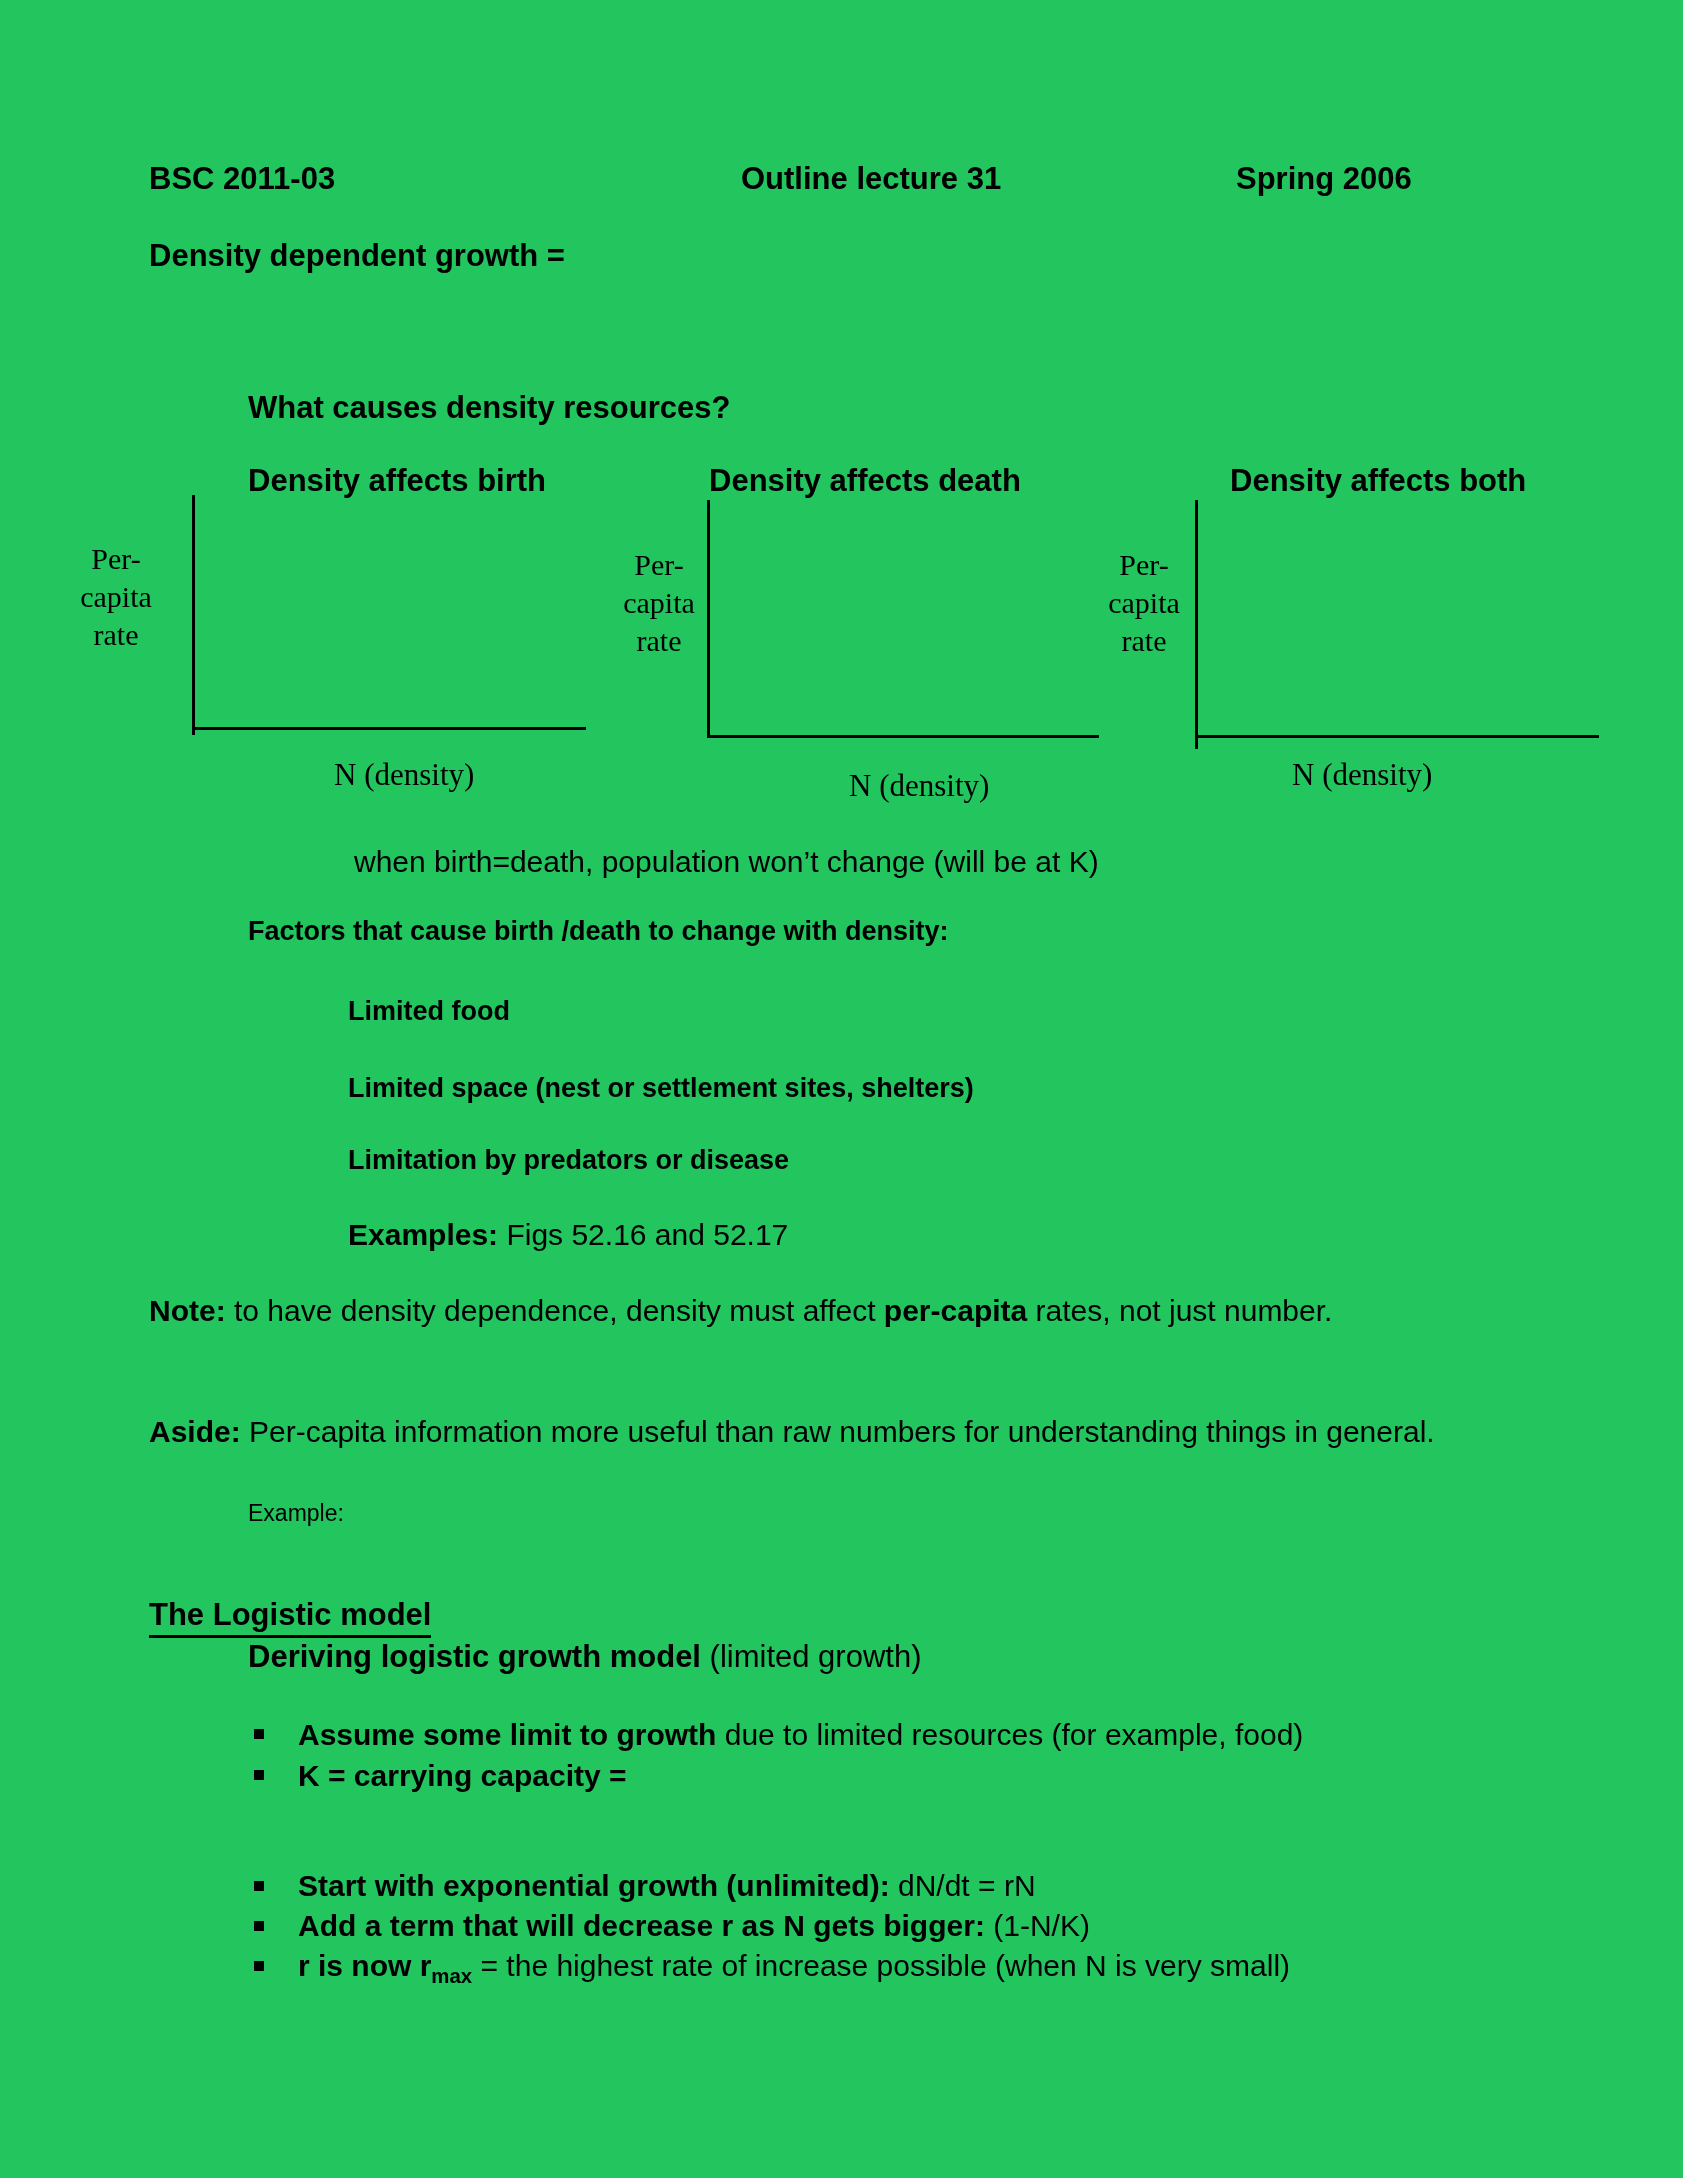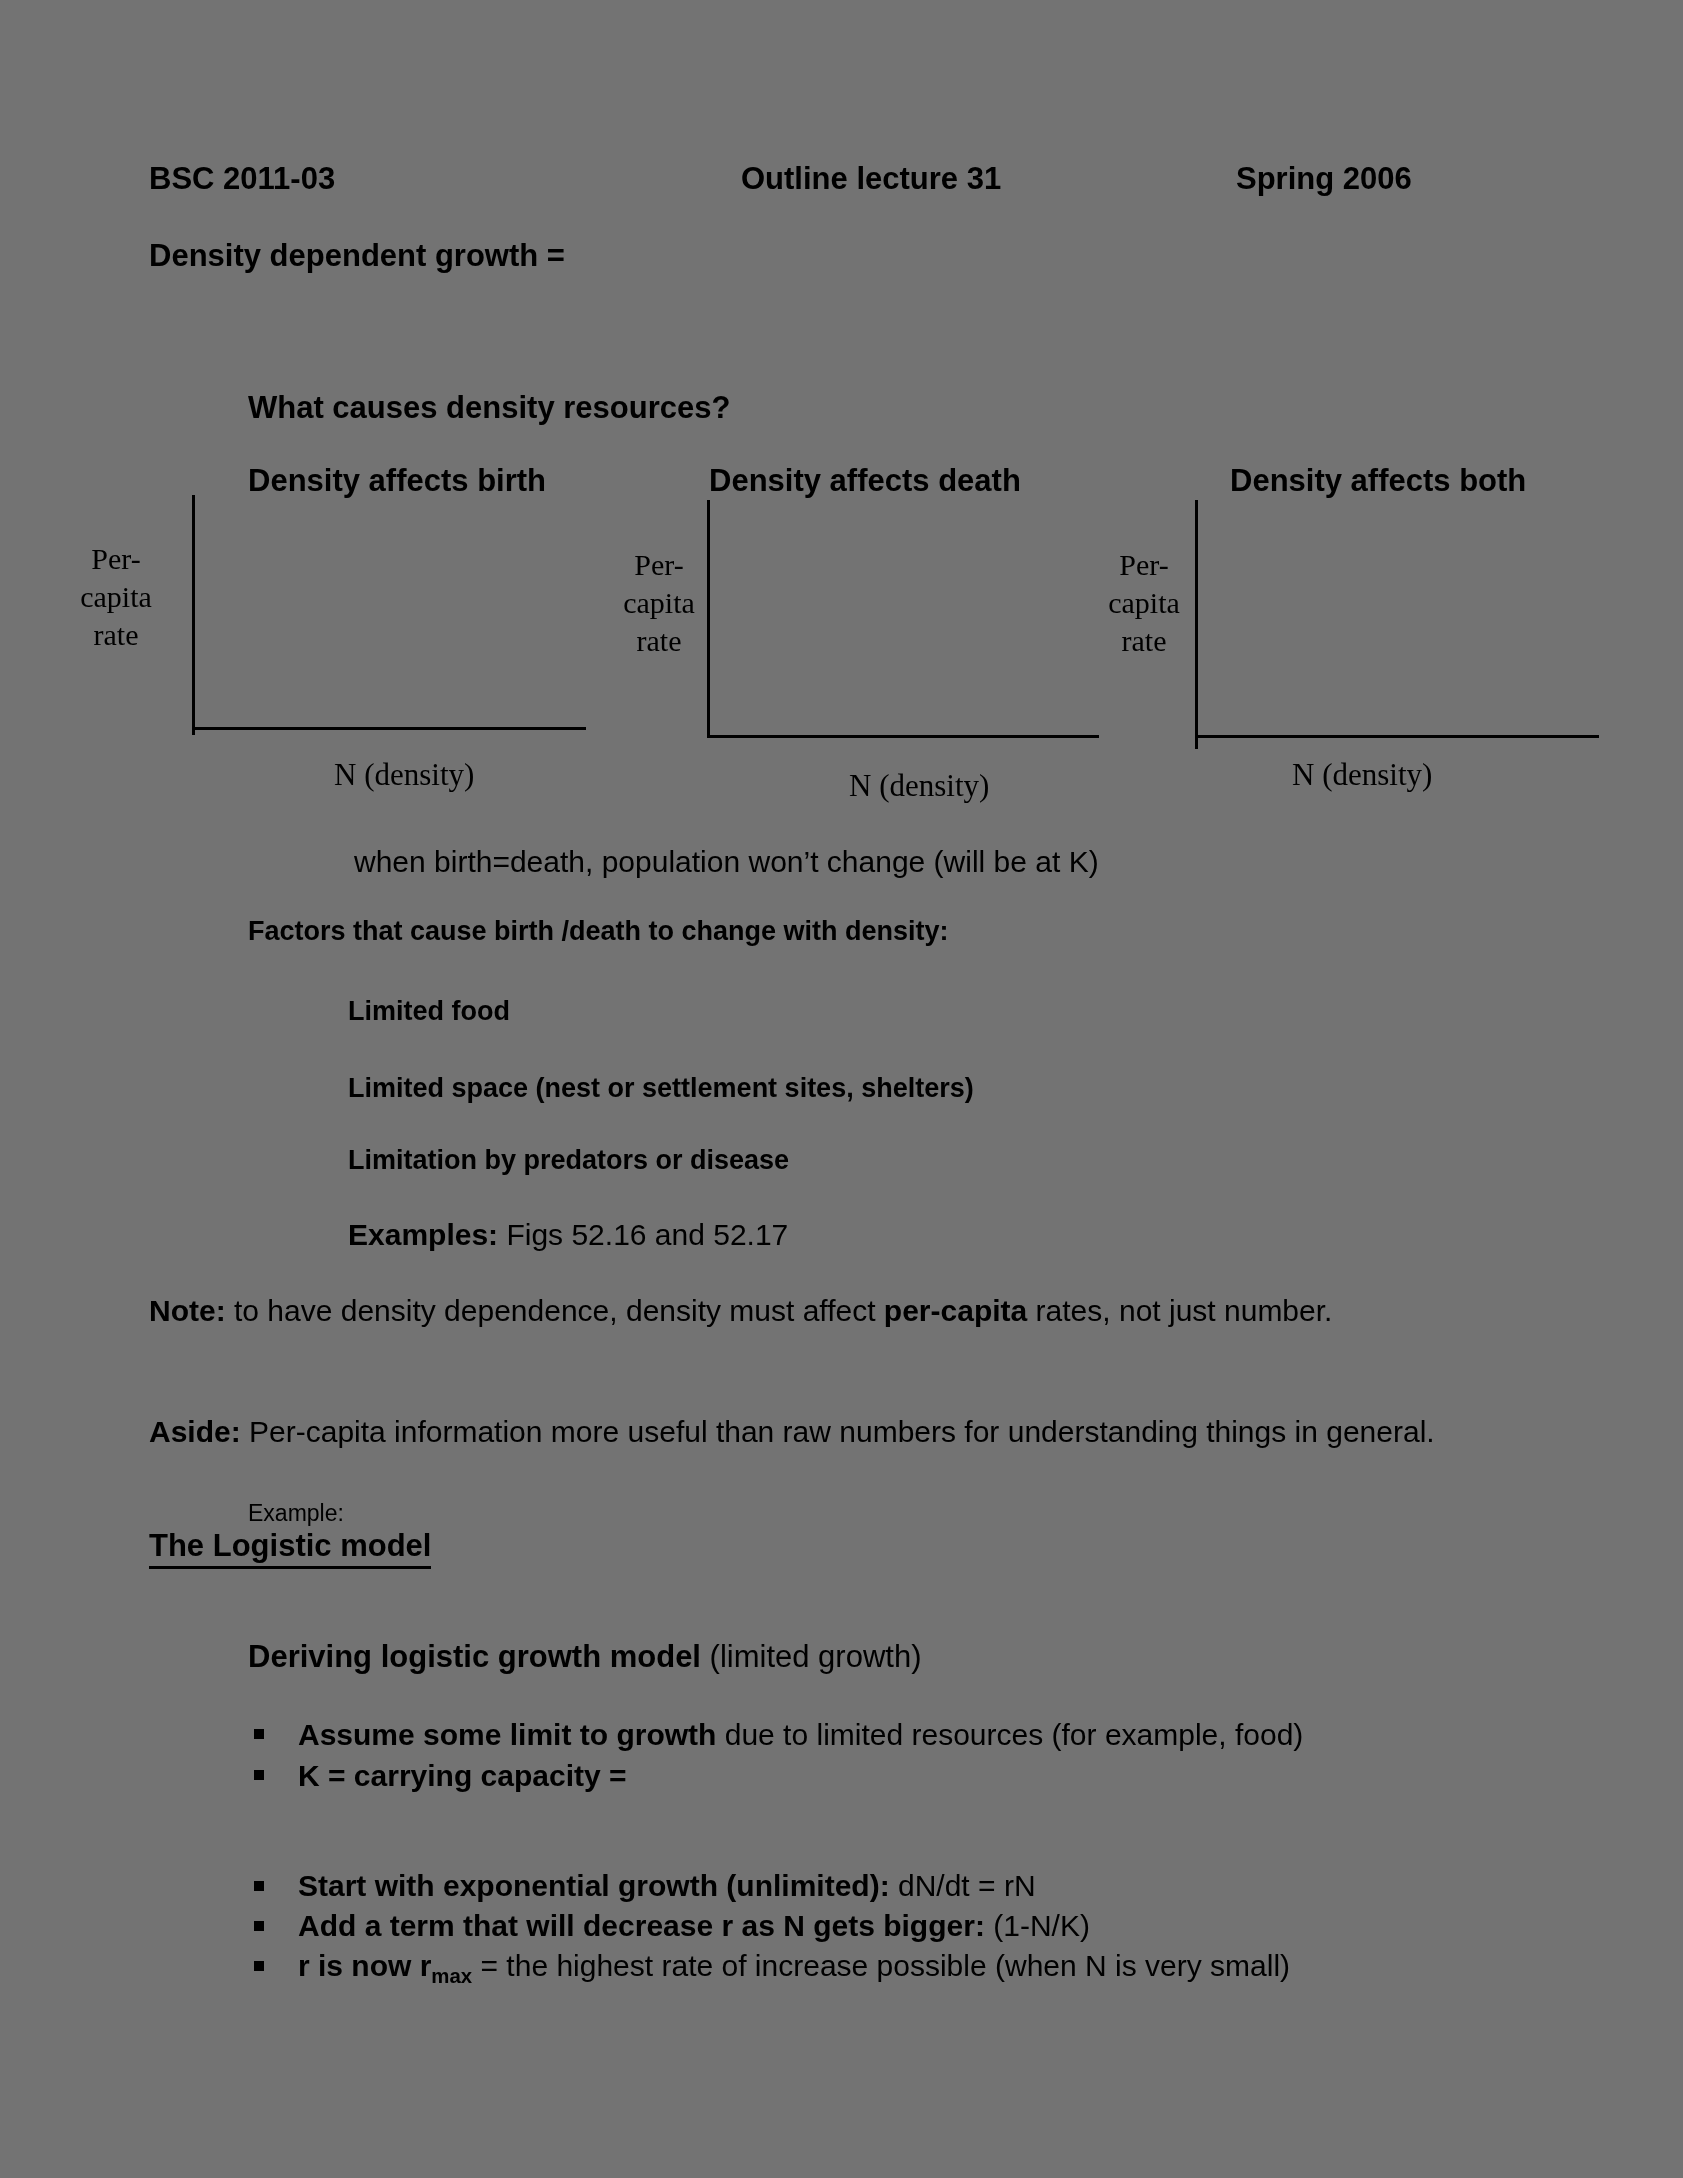--- a/index.html
+++ b/index.html
@@ -1,20 +1,20 @@
 <!DOCTYPE html>
 <html><head>
 <meta charset="utf-8">
 <style>
   html, body { margin: 0; padding: 0; background: #ffffff; }
   .page {
     position: relative;
     width: 1683px;
     height: 2178px;
-    background: #737373;
+    background: #22c55e;
     color: #000000;
     font-family: "Liberation Sans", sans-serif;
     font-size: 30px;
     overflow: hidden;
   }
   .abs { position: absolute; }
   .b { font-weight: bold; }
 
   
   .hdr { top: 161px; font-weight: bold; font-size: 31px; white-space: nowrap; }
@@ -61,21 +61,21 @@
   .f-1 { top: 996px; }
   .f-2 { top: 1073px; }
   .f-3 { top: 1145px; }
   .examples-line { left: 348px; top: 1218px; white-space: nowrap; }
 
   .note-line { left: 149px; top: 1294px; white-space: nowrap; }
   .aside-par { left: 149px; top: 1414px; width: 1317px; line-height: 36px; }
   .example-label { left: 248px; top: 1500px; font-weight: normal; font-size: 23px; }
 
   .logistic-heading {
-    left: 149px; top: 1528px; font-weight: bold; font-size: 31px;
+    left: 149px; top: 1597px; font-weight: bold; font-size: 31px;
     border-bottom: 3px solid #000; padding-bottom: 2px; white-space: nowrap;
   }
   .deriving-line { left: 248px; top: 1639px; white-space: nowrap; font-size: 31px; }
 
   ul.blist { margin: 0; padding: 0; list-style: none; left: 248px; }
   ul.blist li { position: relative; padding-left: 50px; white-space: nowrap; }
   .bl-1 { top: 1714px; }
   .bl-1 li { line-height: 41px; }
   .bl-2 { top: 1866px; }
   .bl-2 li { line-height: 40px; }

